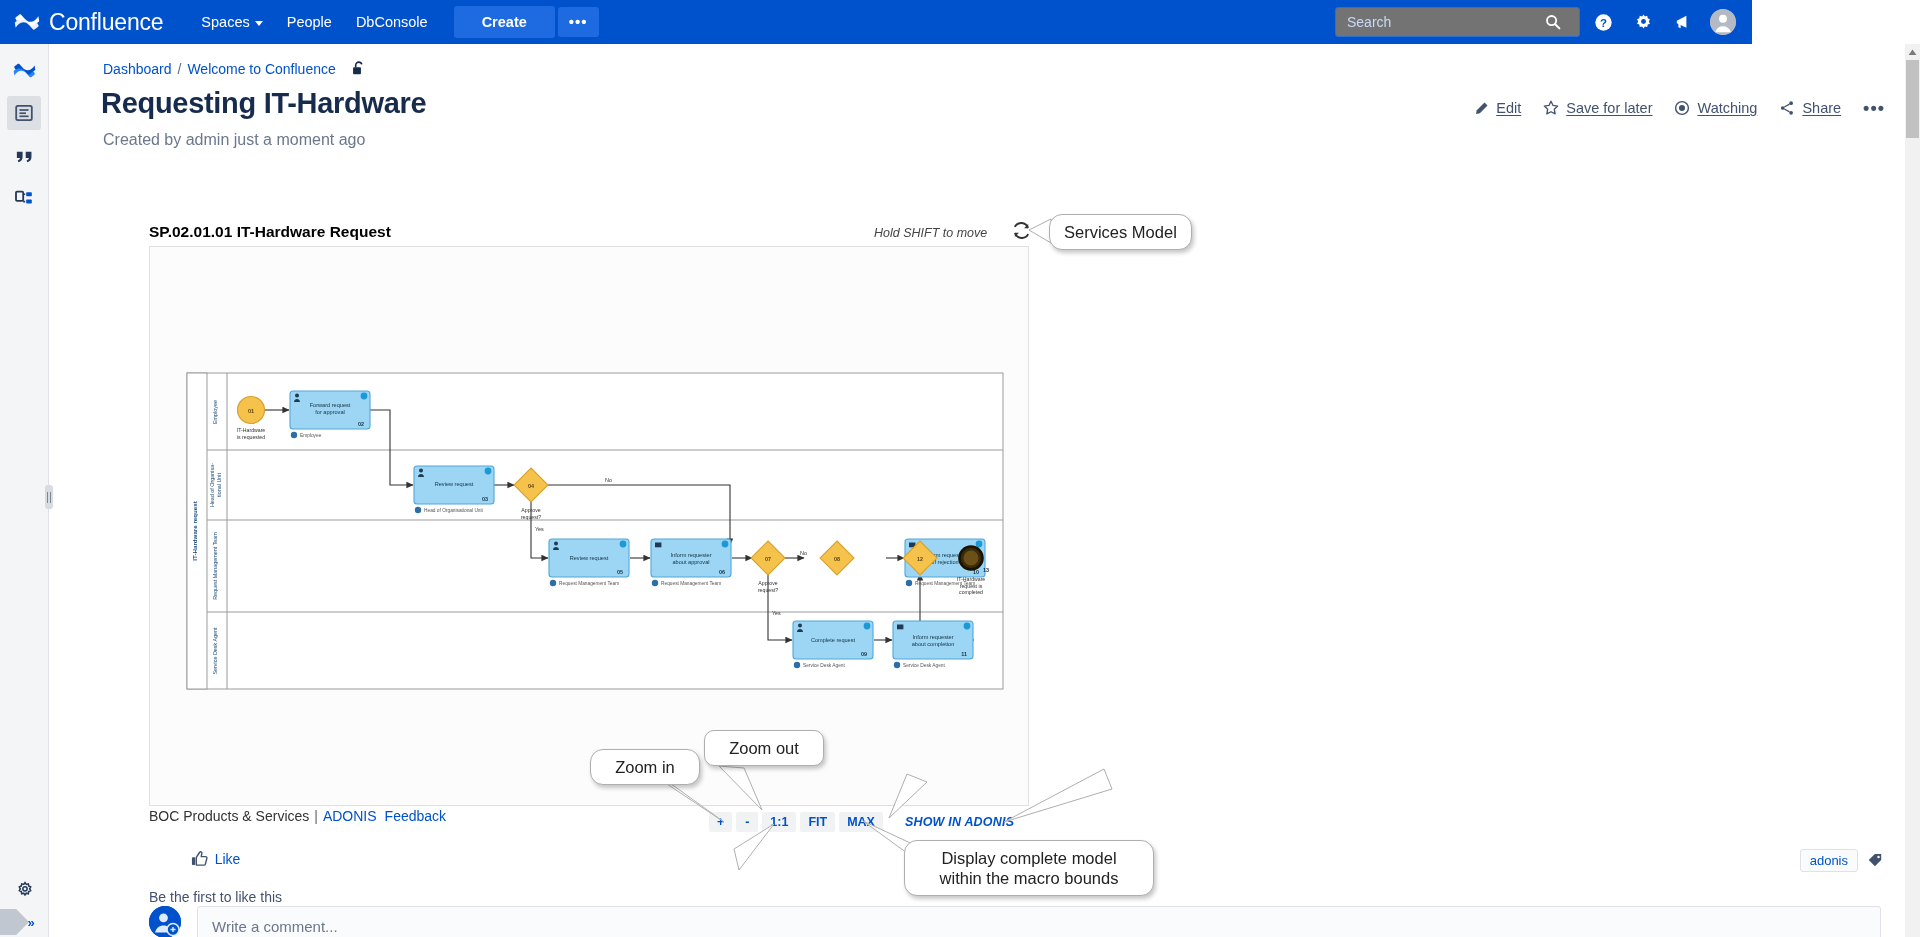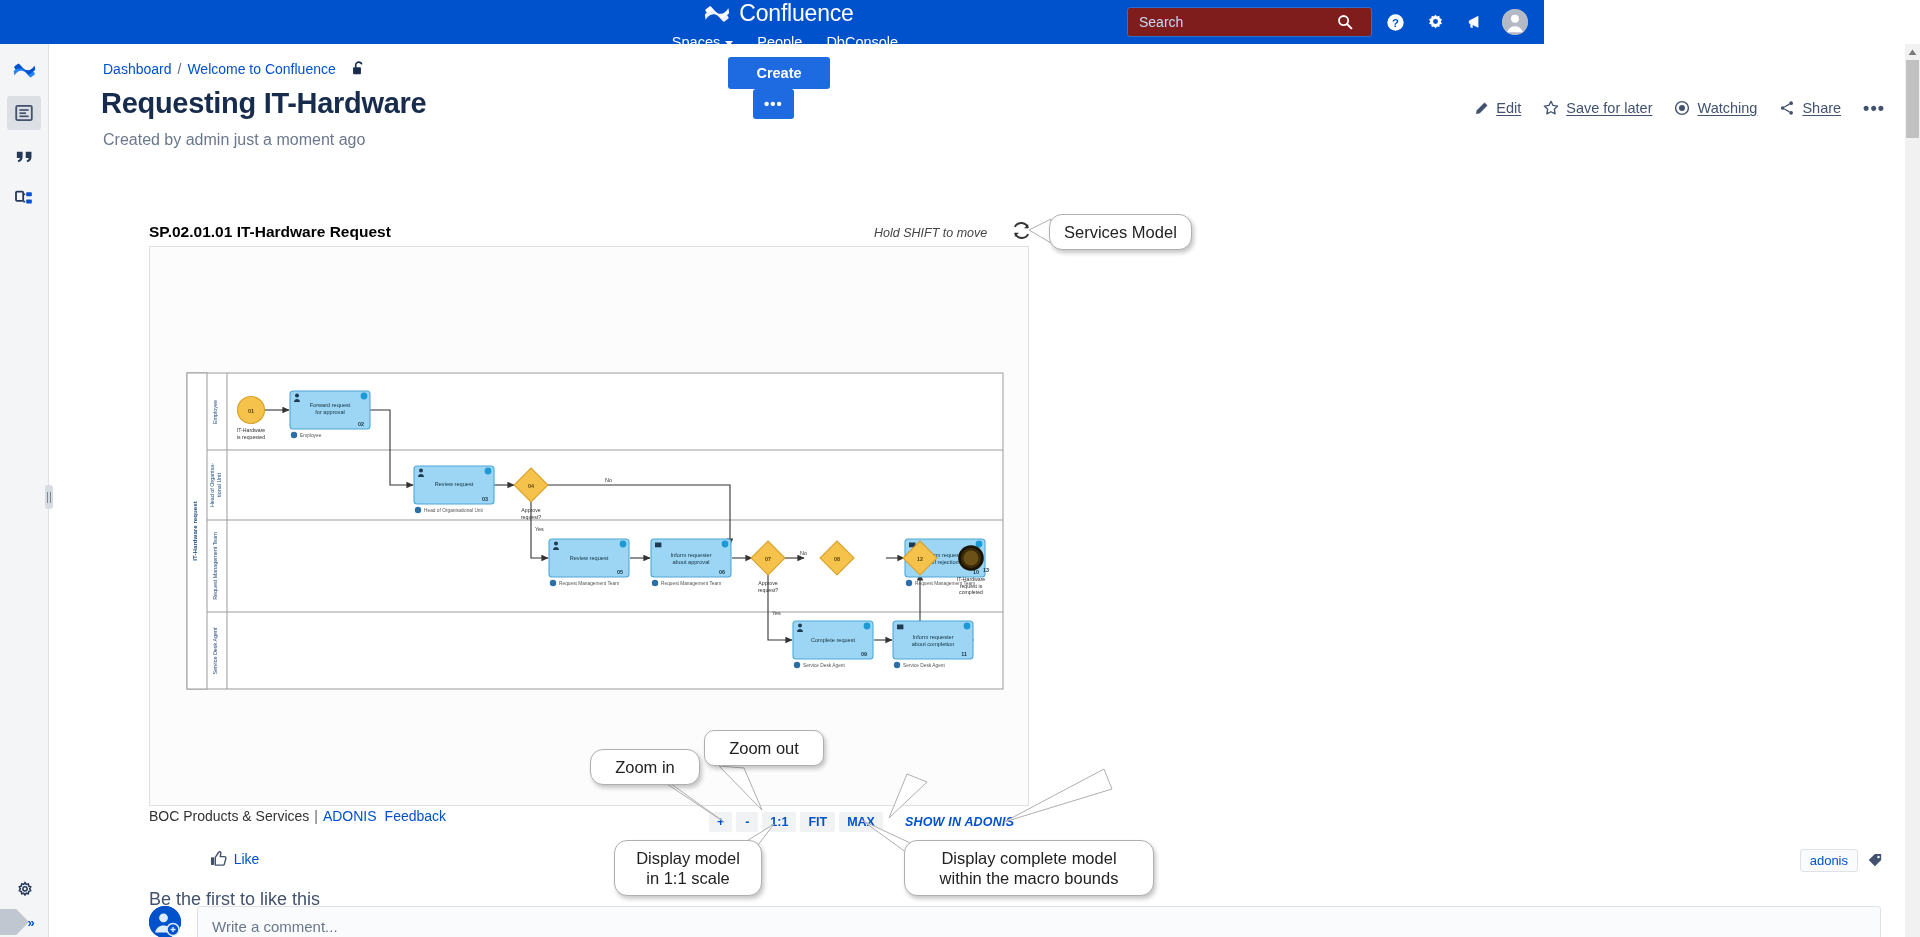--- a/index.html
+++ b/index.html
@@ -8,22 +8,22 @@
     width:1920px; height:937px;
     font-family:"Liberation Sans", sans-serif;
     background:#ffffff;
     overflow:hidden;
     color:#172B4D;
     -webkit-font-smoothing:antialiased;
   }
 
   
   #topnav{
-    position:absolute; top:0; left:0; width:1544px; height:44px;
-    background:#0052CC; display:flex; align-items:center; z-index:60;flex-direction:column;
+    position:absolute; top:0; left:0; width:1752px; height:44px;
+    background:#0052CC; display:flex; align-items:center; z-index:60;
   }
   .logo-wrap{ display:flex; align-items:center; margin-left:14px; gap:9px; cursor:pointer;}
   .logo-mark{ width:26px; height:26px; display:block; }
   .logo-text{ color:#fff; font-size:23px; font-weight:400; letter-spacing:-.2px; }
   .nav-items{ display:flex; align-items:center; margin-left:26px; gap:0px; }
   .nav-item{
     color:#fff; font-size:14.5px; padding:7px 12px; border-radius:3px;
     display:flex; align-items:center; gap:5px; cursor:pointer; white-space:nowrap;
   }
   .caret{ width:0;height:0;border-left:4px solid transparent;border-right:4px solid transparent;border-top:5px solid #fff; display:inline-block; margin-top:2px;}
@@ -32,21 +32,21 @@
     padding:8px 28px; border-radius:3px; margin-left:14px; cursor:pointer;
     border:none; font-family:inherit;
   }
   .create-more{
     background:#1E6AE1; color:#fff; font-size:15px; font-weight:bold;
     padding:8px 11px; border-radius:3px; margin-left:3px; cursor:pointer;
     line-height:14px; letter-spacing:1px;
   }
   .nav-right{ position:absolute; right:12px; top:0; height:44px; display:flex; align-items:center; gap:4px;}
   .searchbox{
-    width:245px; height:30px; background:#7f1d1d; border:1px solid #2D6FD0; border-radius:3px;
+    width:245px; height:30px; background:#737373; border:1px solid #2D6FD0; border-radius:3px;
     display:flex; align-items:center; padding:0 9px; cursor:text;
   }
   .searchbox input{
     background:transparent; border:none; outline:none; color:#fff; font-size:14px;
     width:200px; font-family:inherit;
   }
   .searchbox input::placeholder{ color:#C8DAF5; opacity:1;}
   .nav-icon-btn{
     width:34px;height:34px;border-radius:3px;display:flex;align-items:center;justify-content:center;
     cursor:pointer; margin-left:2px;
@@ -126,21 +126,21 @@
     background:#F1F2F4; border-radius:2px; cursor:pointer; min-width:22px; text-align:center;
   }
   .zbtn.adonis{ font-style:italic; letter-spacing:.2px; background:transparent; margin-left:10px;}
 
   
   #diagram{ position:absolute; left:36px; top:125px; }
 
   
   #like-row{ position:absolute; left:100px; top:806px; display:flex; align-items:center; gap:22px;flex-direction:column;}
   #like-btn{ display:flex;align-items:center;gap:7px;cursor:pointer;color:#42526E;font-size:14px;}
-  #like-hint{ font-size:18px; color:#42526E;}
+  #like-hint{ font-size:14px; color:#42526E;}
   #tag-row{ position:absolute; right:36px; top:805px; display:flex;align-items:center;gap:9px;}
   .tag-pill{
     border:1px solid #DFE1E6; background:#FAFBFC; border-radius:3px;
     padding:3px 9px; font-size:13px; color:#0052CC; cursor:pointer;
   }
 
   
   #comment-row{ position:absolute; left:100px; top:862px; display:flex; gap:16px; }
   #comment-avatar{ width:32px;height:32px;border-radius:50%;background:#0052CC;position:relative;flex:none;}
   #comment-box{
@@ -555,21 +555,20 @@
     <path d="M88 30 L70 74 L108 38 Z" fill="#fff" stroke="#AFAFAF" stroke-width="1"></path>
   </svg>
 
   <svg class="ctail" style="left:900px;top:700px;width:220px;height:90px;">
     <path d="M155 25 L55 78 L163 45 Z" fill="#fff" stroke="#AFAFAF" stroke-width="1"></path>
   </svg>
 
   <svg class="ctail" style="left:610px;top:780px;width:160px;height:80px;">
     <path d="M75 25 L115 0 L80 46 Z" fill="#fff" stroke="#AFAFAF" stroke-width="1"></path>
   </svg>
-  <div class="callout" style="left:565px;top:796px;width:148px;">Display model in 1:1 scale</div>
 
   <svg class="ctail" style="left:790px;top:775px;width:180px;height:80px;">
     <path d="M68 34 L24 2 L80 28 Z" fill="#fff" stroke="#AFAFAF" stroke-width="1"></path>
   </svg>
   <div class="callout" style="left:855px;top:796px;width:250px;">Display complete model within the macro bounds</div>
 
 </div>
 
 <div id="scrollbar">
   <div id="scroll-up">

